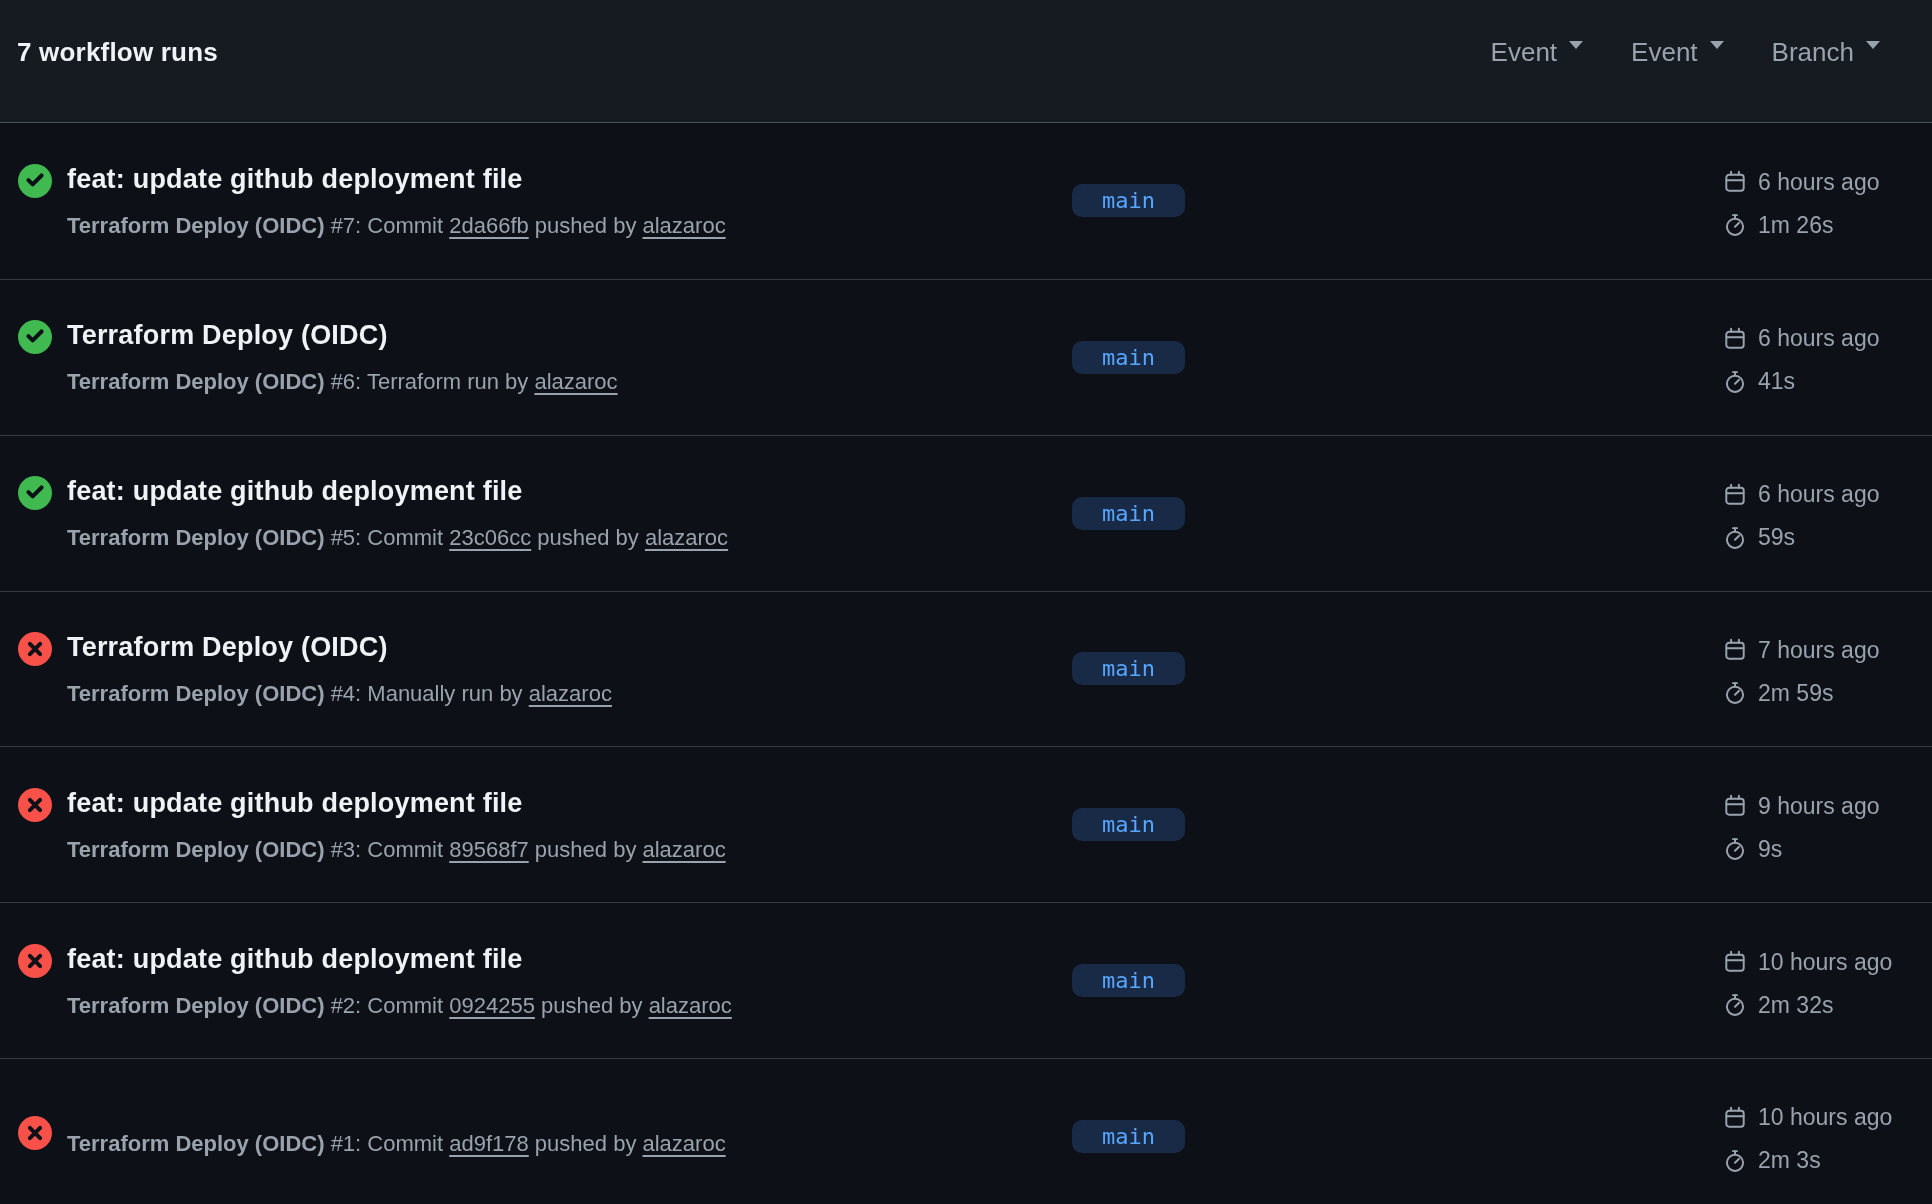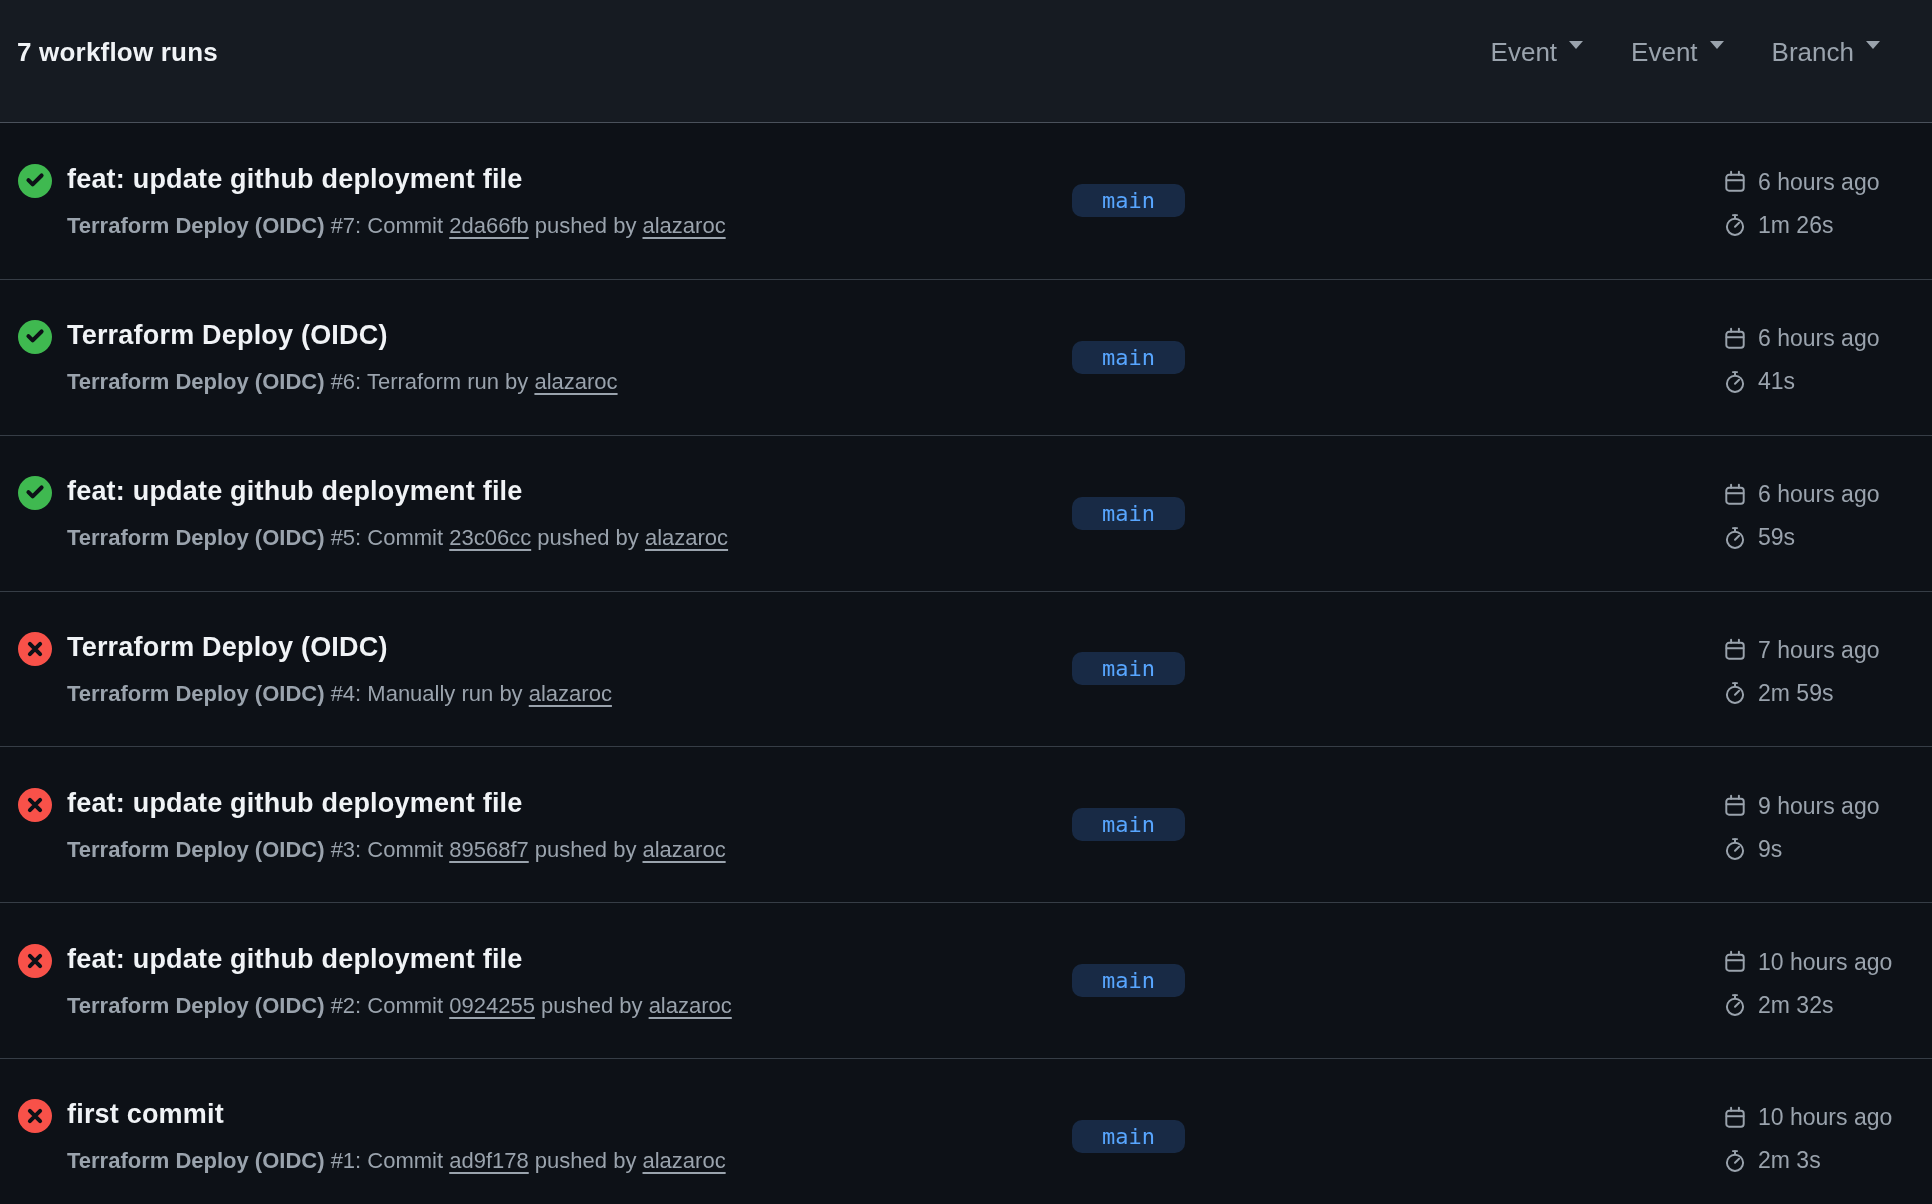--- a/index.html
+++ b/index.html
@@ -358,21 +358,20 @@
 
   <section class="run-row">
     <div class="cell-main">
       <span class="status-icon">
             <svg width="34" height="34" viewBox="0 0 16 16">
               <circle cx="8" cy="8" r="8" fill="var(--failure)"></circle>
               <path d="M5.6 5.6l4.8 4.8M10.4 5.6l-4.8 4.8" stroke="#0d1117" stroke-width="1.9" stroke-linecap="round"></path>
             </svg>
           </span>
       <div class="texts">
-        <a class="run-title">first commit</a>
         <div class="run-subtitle"><span class="seg-bold">Terraform Deploy (OIDC)</span><span> #1: Commit </span><a class="seg-link">ad9f178</a><span> pushed by </span><a class="seg-link">alazaroc</a></div>
       </div>
     </div>
     <div class="cell-branch">
       <a class="branch-badge">main</a>
     </div>
     <div class="cell-time">
       <div class="time-line">
         <svg width="24" height="24" viewBox="0 0 16 16">
           <g fill="none" stroke="currentColor" stroke-width="1.3" stroke-linecap="round">

